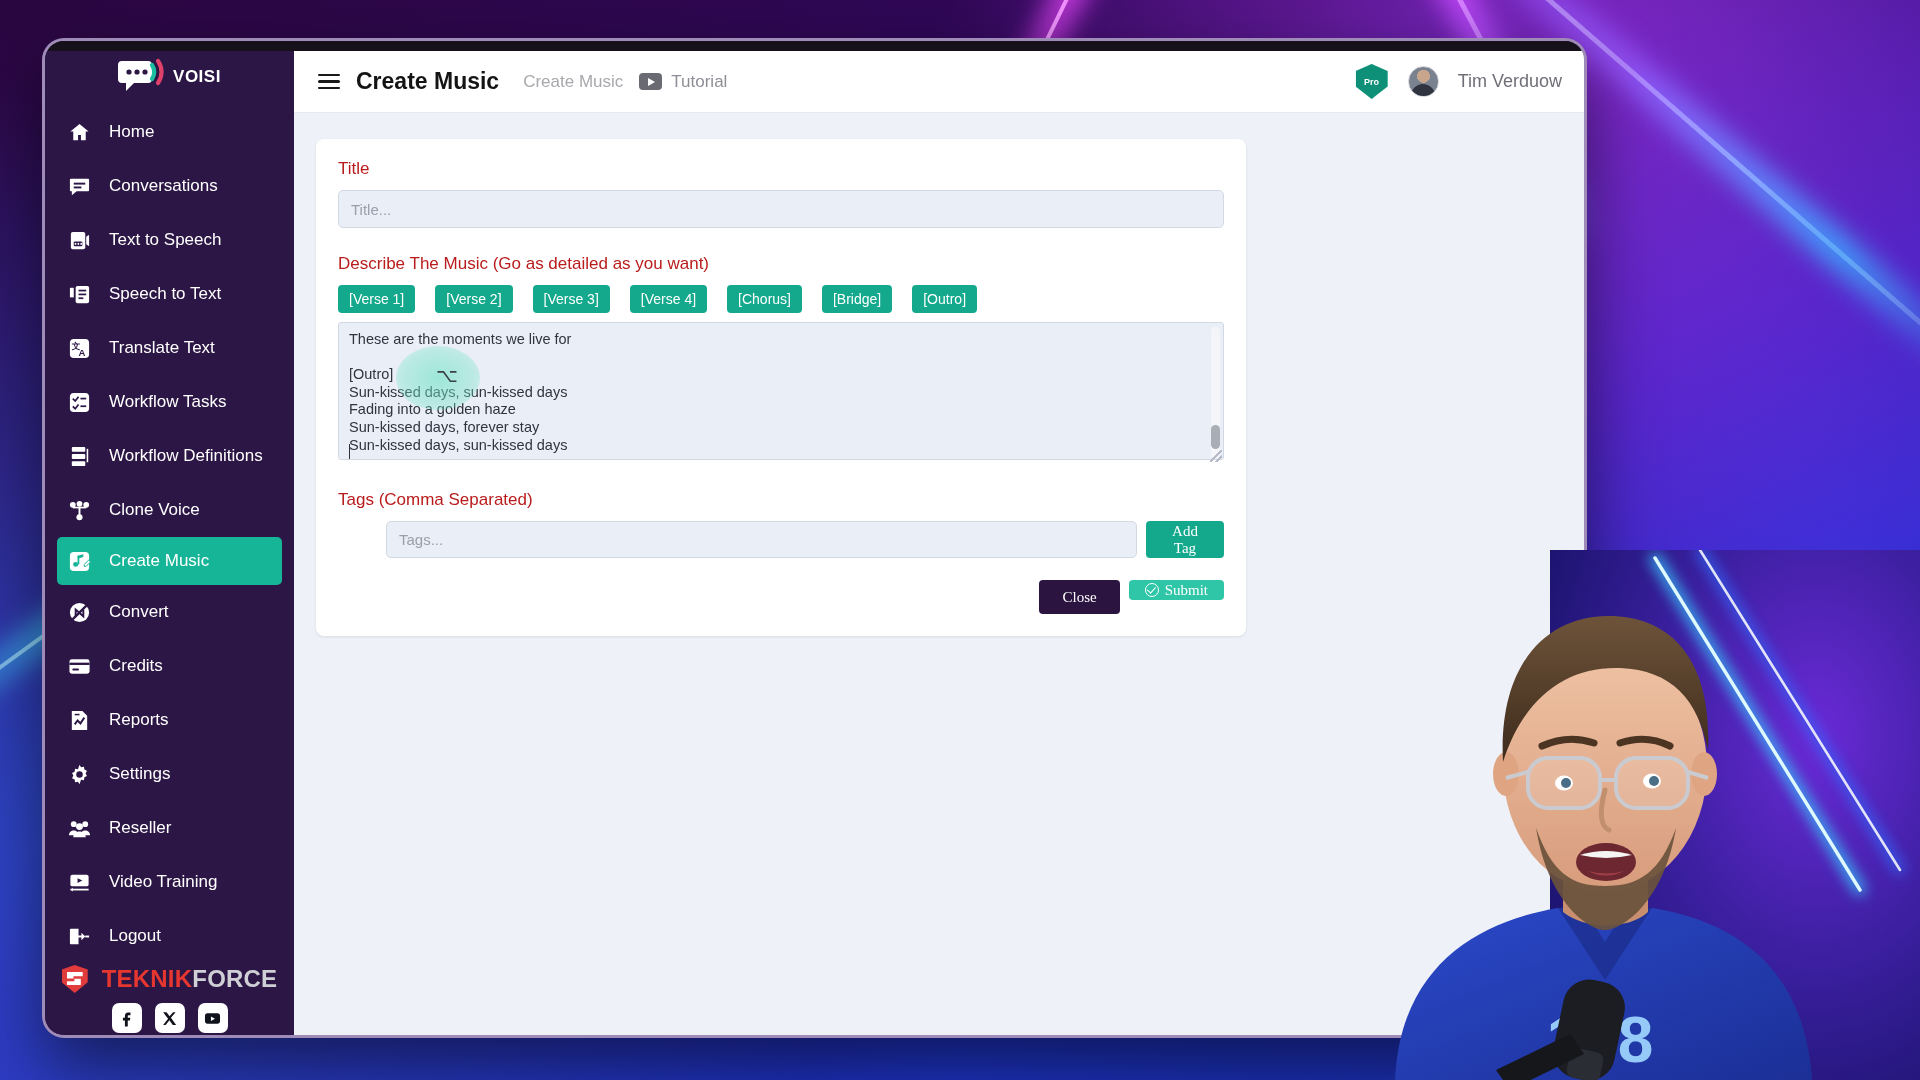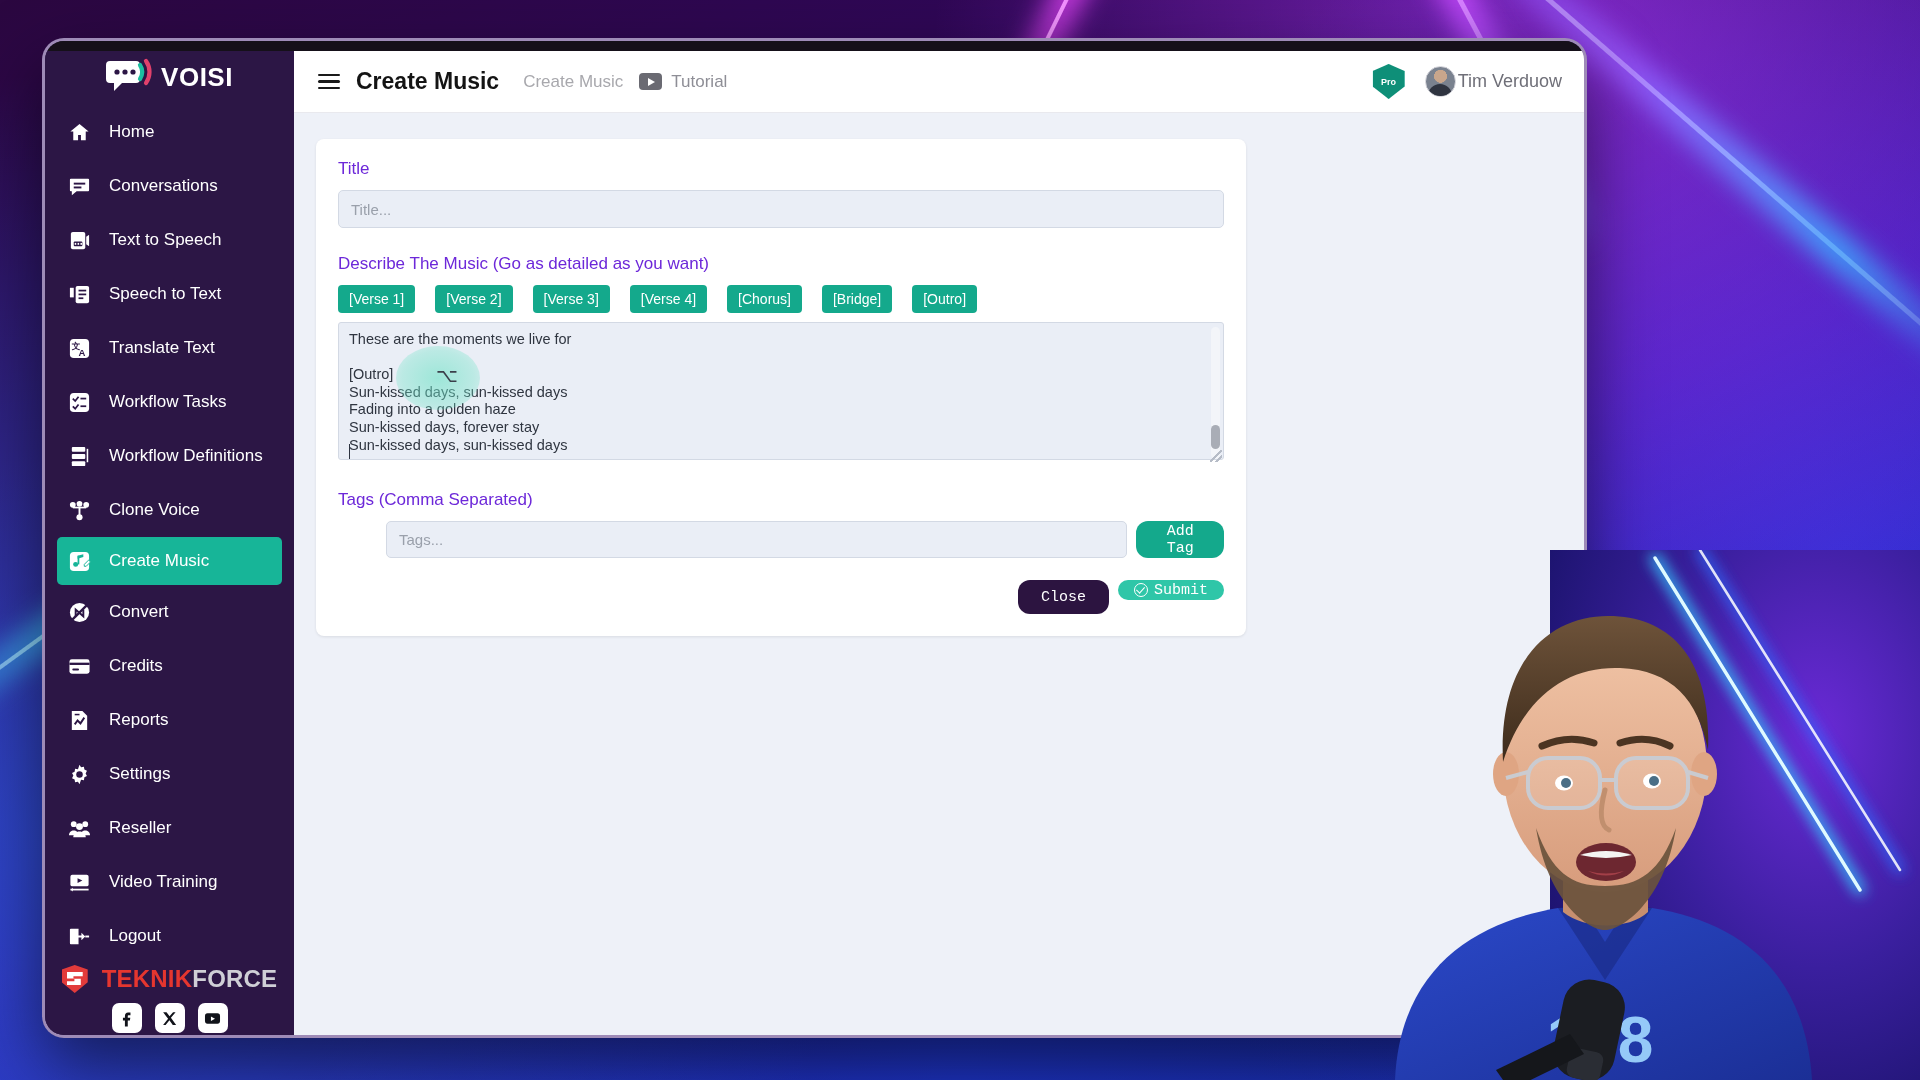--- a/index.html
+++ b/index.html
@@ -69,21 +69,21 @@
     background: #2c1645;
     display: flex; flex-direction: column;
     padding-top: 6px;
     position: relative;
   }
   .brand {
     display: flex; align-items: center; justify-content: center;
     gap: 9px; height: 74px;
   }
   .brand-mark { width: 46px; height: 40px; position: relative; flex: 0 0 46px; }
-  .brand-text { color: #fff; font-weight: 800; font-size: 26px; letter-spacing: .5px; }
+  .brand-text { color: #fff; font-weight: 800; font-size: 17px; letter-spacing: .5px; }
 
   .nav { flex: 1 1 auto; padding: 8px 0 0 0; }
   .nav-item {
     display: flex; align-items: center; gap: 17px;
     height: 54px; margin: 0 0 0 0; padding: 0 14px 0 22px;
     color: #ffffff; font-size: 17px; cursor: pointer;
   }
   .nav-item .nav-ico {
     width: 25px; height: 25px; flex: 0 0 25px;
     display: flex; align-items: center; justify-content: center;
@@ -151,40 +151,40 @@
   .top-right { margin-left: auto; display: flex; align-items: center; gap: 20px; }
   .pro-badge {
     width: 32px; height: 35px; position: relative;
     display:flex; align-items:center; justify-content:center;
     background: #0e8f78;
     clip-path: polygon(50% 0%, 100% 20%, 100% 64%, 50% 100%, 0% 64%, 0% 20%);
     box-shadow: 0 0 10px rgba(20,220,190,.65);
     cursor: pointer;
   }
   .pro-badge span { font-size: 9px; color: #fff; font-weight: 700; }
-  .user { display: flex; align-items: center; gap: 2px; cursor: pointer; }
+  .user { display: flex; align-items: center; gap: 19px; cursor: pointer; }
   .avatar {
     width: 31px; height: 31px; border-radius: 50%;
     background: radial-gradient(circle at 50% 32%, #c8a68c 0 26%, #7a828f 27% 100%);
     border: 1px solid #cfcfd6; position: relative; overflow: hidden;
   }
   .avatar::after {
     content:""; position:absolute; left:50%; top:58%; width:24px; height:22px;
     transform: translateX(-50%); border-radius: 12px 12px 0 0; background:#2f3440;
   }
   .username { font-size: 18px; color: #6f6f78; }
 
   
   .content { flex: 1 1 auto; padding: 26px 0 0 22px; overflow: hidden; }
   .card {
     width: 930px; background: #fff; border-radius: 8px;
     box-shadow: 0 1px 3px rgba(0,0,0,.09);
     padding: 20px 22px 22px 22px;
   }
-  .field-label { font-size: 17px; color: #6d28d9; margin-bottom: 11px; }
+  .field-label { font-size: 17px; color: #b91c1c; margin-bottom: 11px; }
   .input {
     width: 100%; height: 38px;
     background: #eaeef6; border: 1px solid #d3d9e4; border-radius: 5px;
     padding: 0 12px; font-size: 15px; color: #333;
     font-family: "Liberation Sans", sans-serif;
   }
   .input::placeholder { color: #9aa0ab; }
 
   .section-gap { height: 26px; }
 
@@ -224,22 +224,22 @@
     position: absolute; left: 58px; top: 24px;
     width: 84px; height: 64px; border-radius: 50%;
     background: radial-gradient(ellipse at center, rgba(110,226,198,.62) 0%, rgba(110,226,198,.38) 60%, rgba(110,226,198,.06) 100%);
     pointer-events: none;
   }
   .ibeam { position: absolute; left: 98px; top: 44px; color: #3a3f4a; font-size: 19px; line-height: 1; }
 
   .tagrow { display: flex; gap: 9px; align-items: stretch; padding-left: 48px; }
   .tagrow .input { flex: 1 1 auto; height: 37px; }
   .btn {
-    border: none; border-radius: 12px; cursor: pointer;
-    font-family: Liberation Mono, monospace; font-size: 15px; color: #fff;
+    border: none; border-radius: 4px; cursor: pointer;
+    font-family: Liberation Serif, serif; font-size: 15px; color: #fff;
   }
   .btn-addtag { background: #14a98c; padding: 0 16px; height: 37px; }
   .actions { display: flex; justify-content: flex-end; gap: 9px; margin-top: 22px; }
   .btn-close { background: #2c1440; padding: 0 23px; height: 34px; font-size: 15px; }
   .btn-submit {
     background: #2fc6a8; padding: 0 16px; height: 20px; font-size: 15px;
     display: inline-flex; align-items: center; gap: 6px;
   }
   .check-ico { width: 14px; height: 14px; border: 1.6px solid #fff; border-radius: 50%;
     position: relative; flex: 0 0 14px; }

